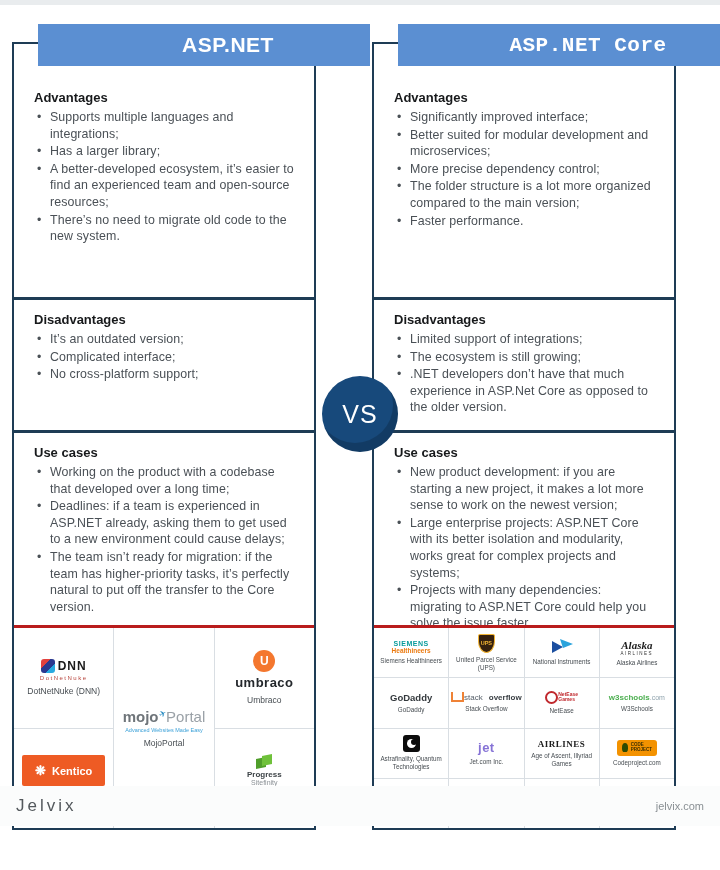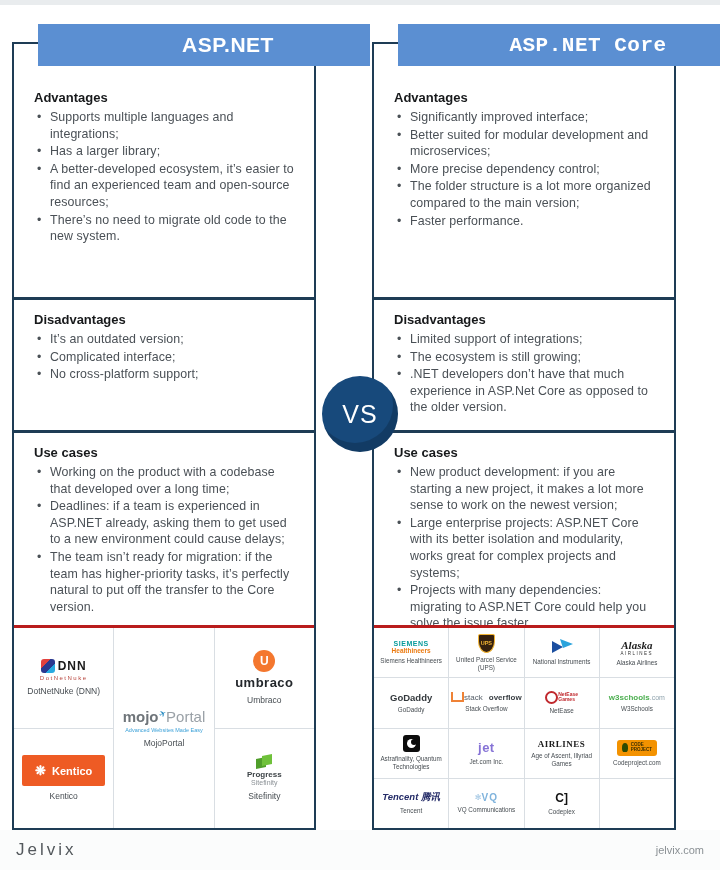--- a/index.html
+++ b/index.html
@@ -98,21 +98,21 @@
             letter-spacing:0.5px;color:#1d1d1d;}
   .cp-box{background:#f39200;border-radius:3px;padding:3px 5px;display:flex;align-items:center;gap:3px;}
   .cp-bug{width:6px;height:9px;background:#2d4a00;border-radius:50% 50% 40% 40%;}
   .cp-text{font-size:4.5px;font-weight:800;color:#3a2d00;line-height:1.1;text-align:left;}
   .tencent{font-size:9.5px;font-weight:800;font-style:italic;color:#252c68;}
   .vq-knot{color:#9cc3e2;font-size:8px;}
   .vq{font-size:10px;font-weight:700;color:#7fb3dc;letter-spacing:1px;}
   .codeplex{font-size:12px;font-weight:800;color:#131313;}
 
   
-  #footer{position:absolute;left:0;top:830px;width:720px;height:40px;background:#fbfcfc;
+  #footer{position:absolute;left:0;top:786px;width:720px;height:40px;background:#fbfcfc;
           display:flex;align-items:center;justify-content:space-between;box-sizing:border-box;
           padding:8px 16px;}
   #footer-brand{font-size:17px;letter-spacing:3px;color:#53585c;font-weight:400;}
   #footer-url{font-size:11px;color:#8a9094;}
 </style>
 </head>
 <body>
 
 <div id="page">
   <div id="top-strip"></div>

